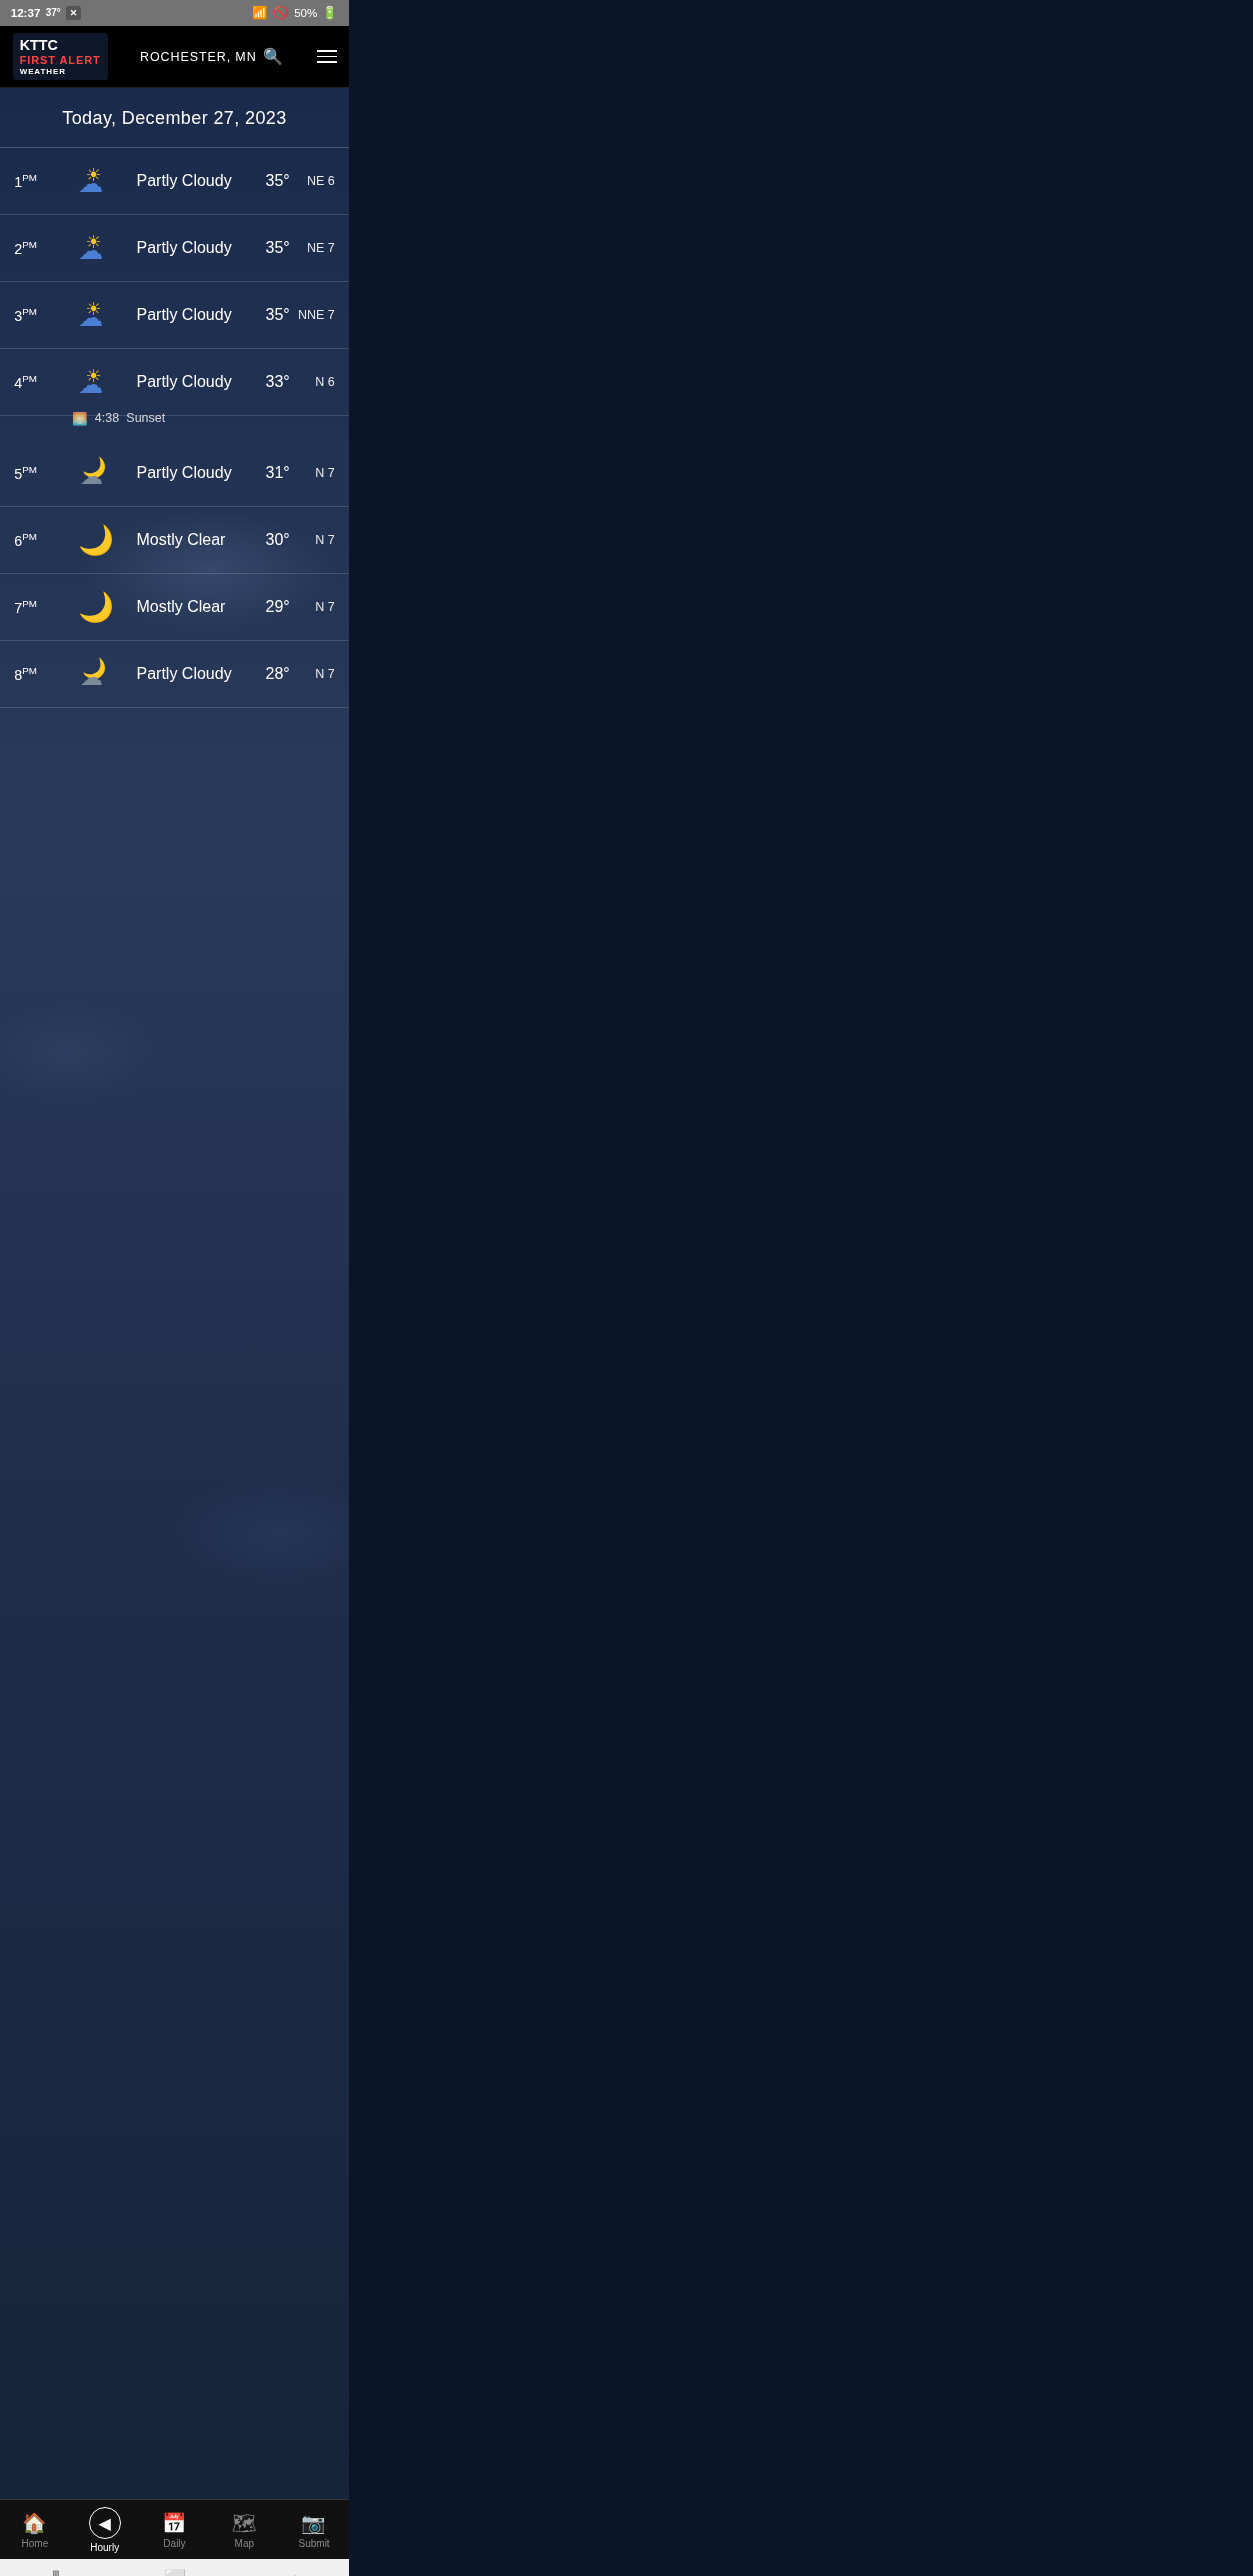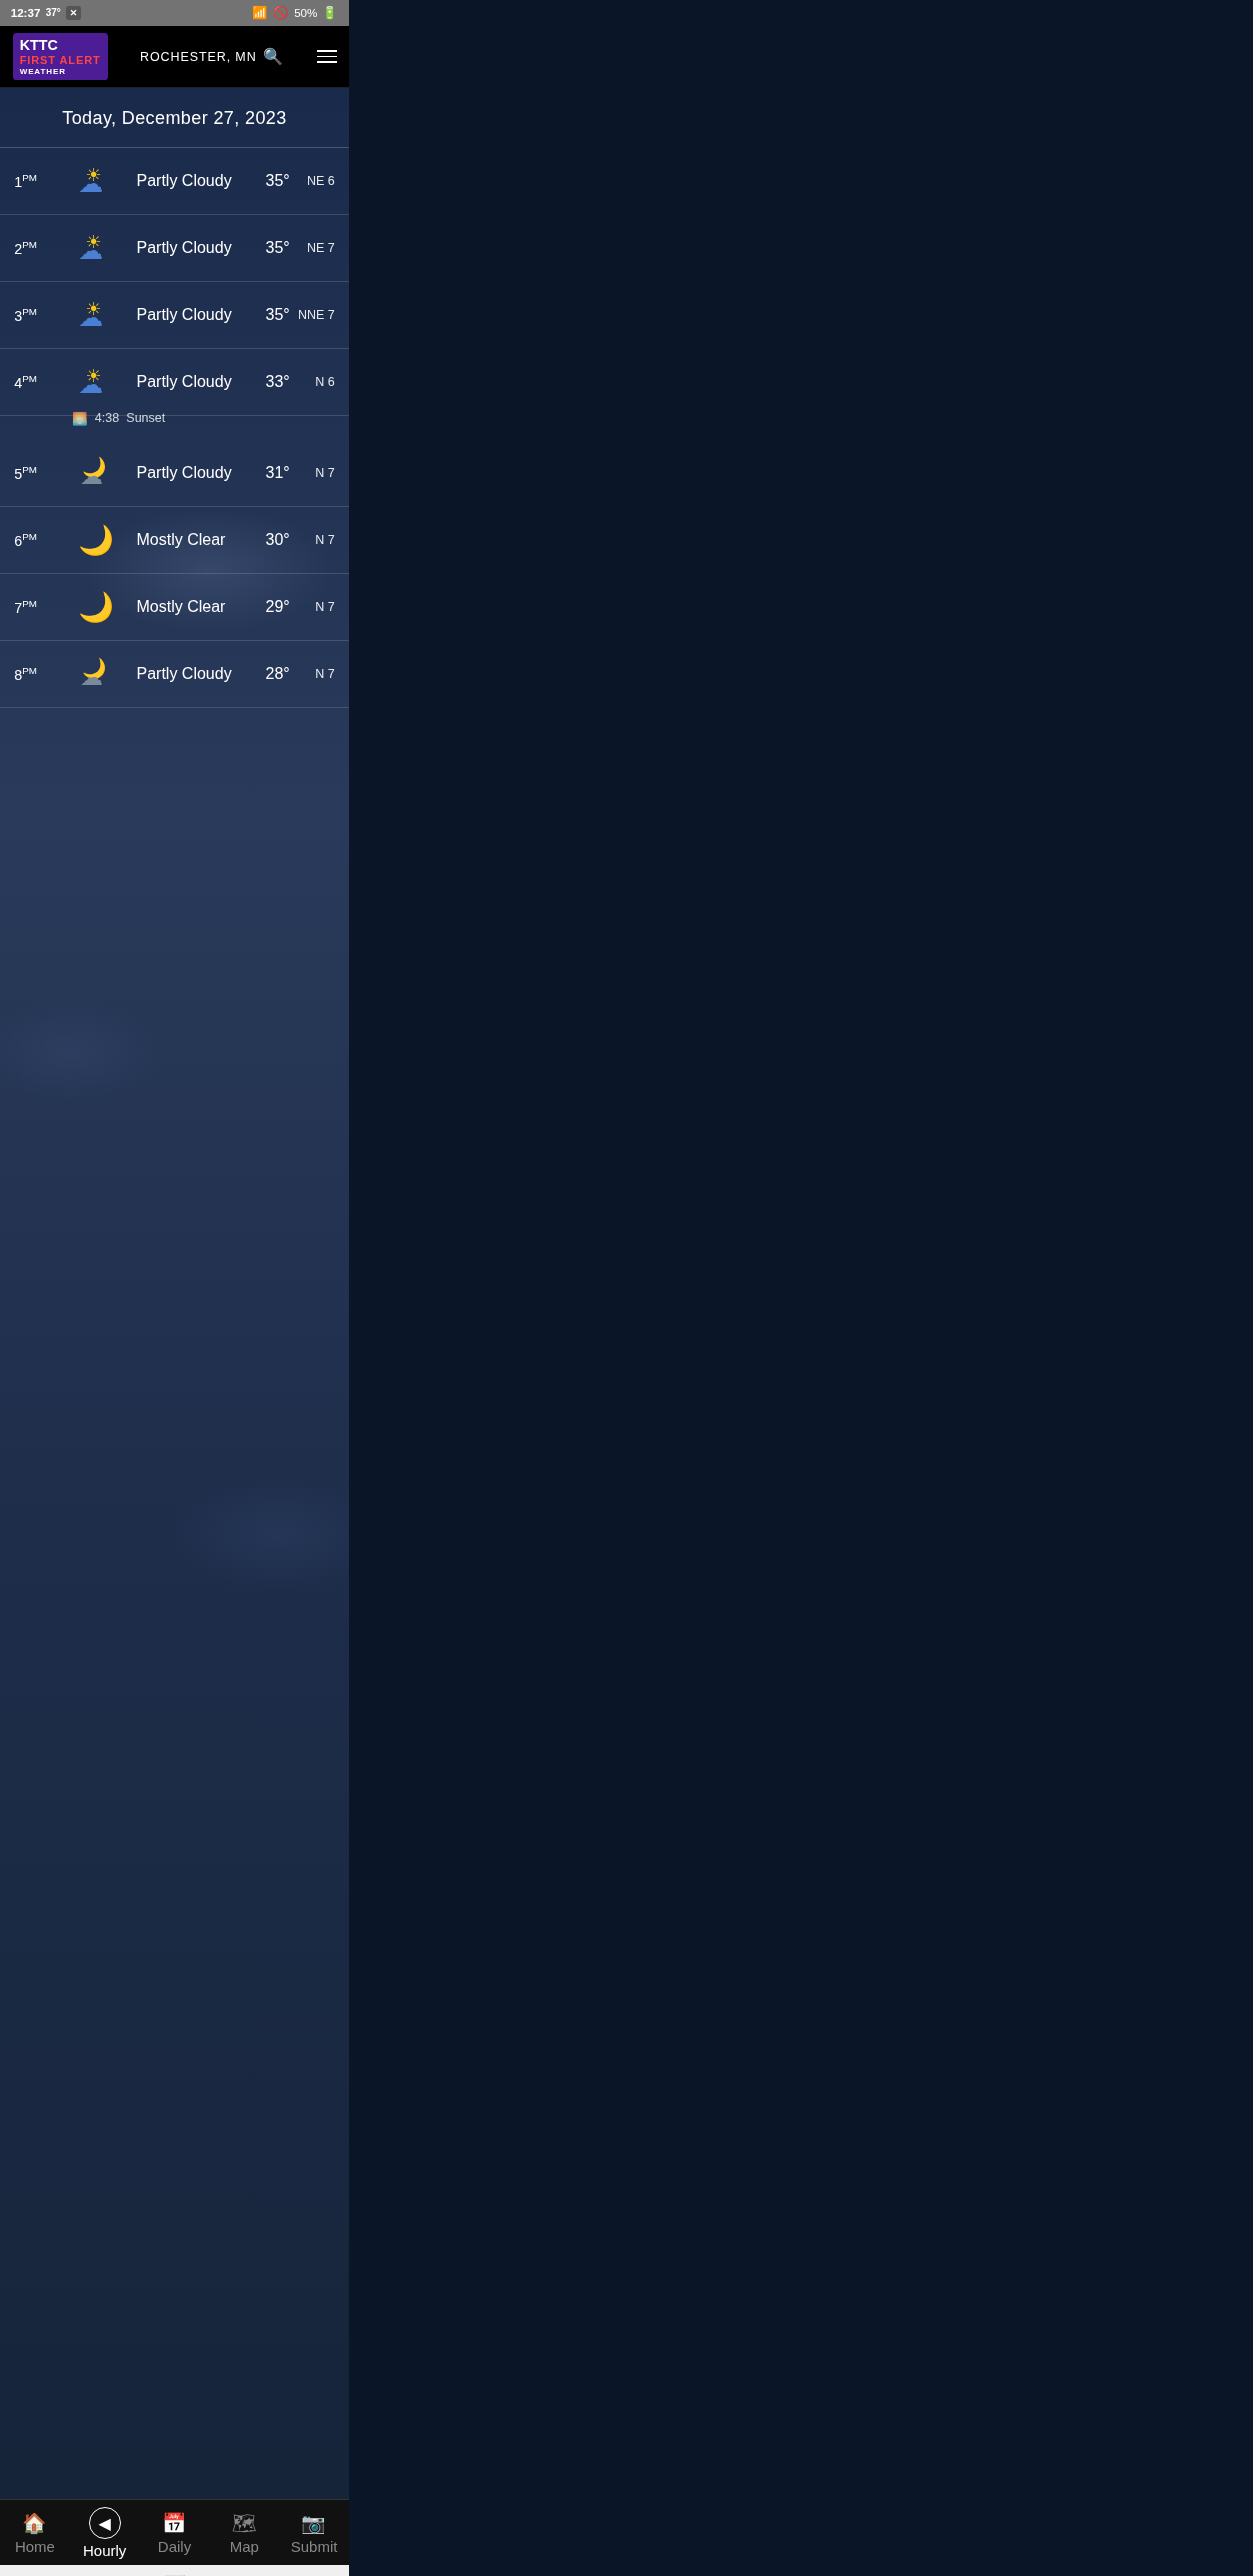--- a/index.html
+++ b/index.html
@@ -38,21 +38,21 @@
     
     .header {
       background: #000;
       display: flex;
       align-items: center;
       justify-content: space-between;
       padding: 7.2px 12.5px;
       border-bottom: 0.9px solid #222;
     }
     .logo {
-      background: #4c1d95;
+      background: #0f172a;
       padding: 3.6px 7.2px;
       border-radius: 3.6px;
       font-size: 9.8px;
       font-weight: bold;
       line-height: 1.2;
       color: white;
     }
     .logo .kttc { font-size: 14.3px; font-weight: 900; color: white; }
     .logo .first-alert { font-size: 11px; color: #ff4444; font-weight: bold; letter-spacing: 0.9px; }
     .logo .weather { font-size: 8px; color: white; letter-spacing: 0.9px; }
@@ -236,21 +236,21 @@
       align-items: center;
       gap: 2.7px;
       cursor: pointer;
       color: #888;
       min-width: 54px;
     }
     .nav-item.active {
       color: white;
     }
     .nav-icon { font-size: 19.7px; }
-    .nav-label { font-size: 15px; }
+    .nav-label { font-size: 10px; }
     .nav-item.active .nav-icon {
       border: 1.8px solid white;
       border-radius: 50%;
       width: 32px; height: 32px;
       display: flex; align-items: center; justify-content: center;
       font-size: 16px;
     }
 
     
     .android-nav {

